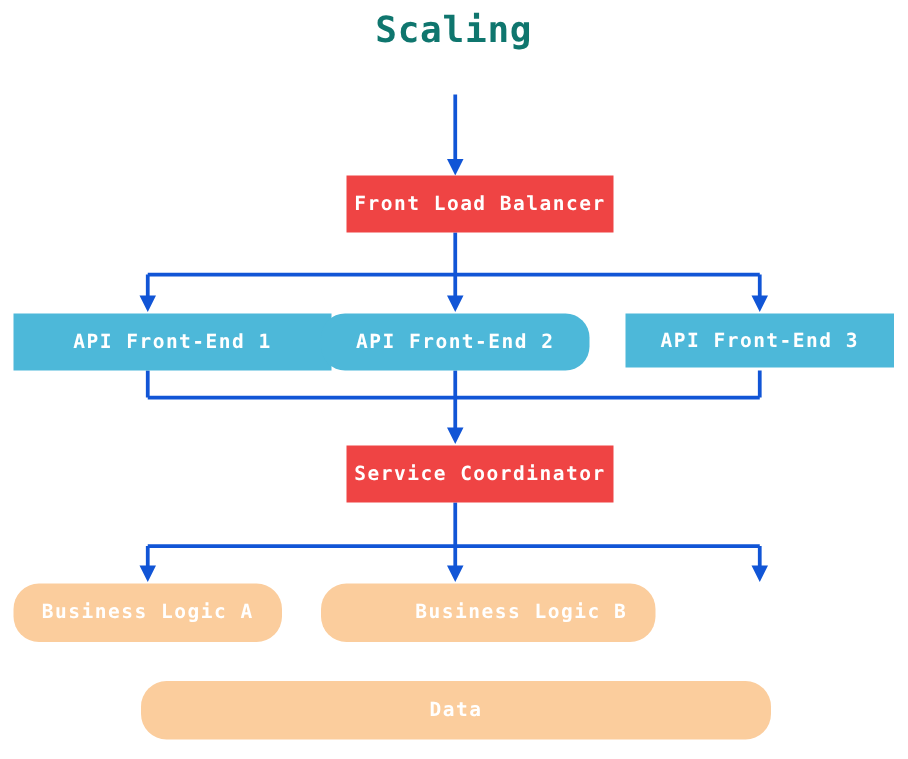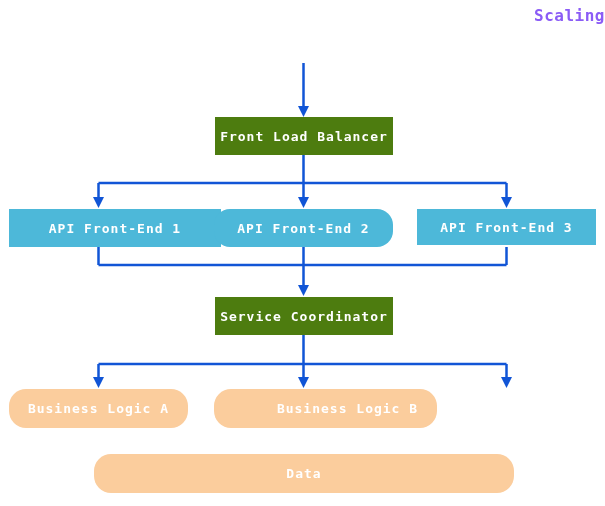--- a/index.html
+++ b/index.html
@@ -8,38 +8,38 @@
     width: 605px;
     height: 506px;
     background: #ffffff;
     font-family: "DejaVu Sans Mono", "Liberation Mono", monospace;
     overflow: hidden;
   }
   .diagram-title {
     position: absolute;
     left: 0; top: 6px;
     width: 605px;
-    text-align: right;
-    font-size: 16px;
+    text-align: center;
+    font-size: 24px;
     font-weight: bold;
-    color: #8b5cf6;
+    color: #0f766e;
     letter-spacing: 0.5px;
   }
   .node {
     position: absolute;
     display: flex;
     align-items: center;
     justify-content: center;
     color: #ffffff;
     font-size: 13px;
     font-weight: bold;
     letter-spacing: 1px;
     white-space: nowrap;
   }
-  .gray   { background: #4d7c0f; }
+  .gray   { background: #ef4444; margin-left: 16px; }
   .blue   { background: #4db8d9; }
   .orange { background: #fbcd9d; border-radius: 17px; }
 
   .n-flb  { left: 215px; top: 117px; width: 178px; height: 38px; }
   .n-api1 { left: 9px;   top: 209px; width: 212px; height: 38px; }
   .n-api2 { left: 214px; top: 209px; width: 179px; height: 38px; border-radius: 16px; }
   .n-api3 { left: 417px; top: 209px; width: 179px; height: 36px; }
   .n-sc   { left: 215px; top: 297px; width: 178px; height: 38px; }
   .n-bla  { left: 9px;   top: 389px; width: 179px; height: 39px; }
   .n-blb  { left: 214px; top: 389px; width: 179px; height: 39px; padding-left: 44px; }

